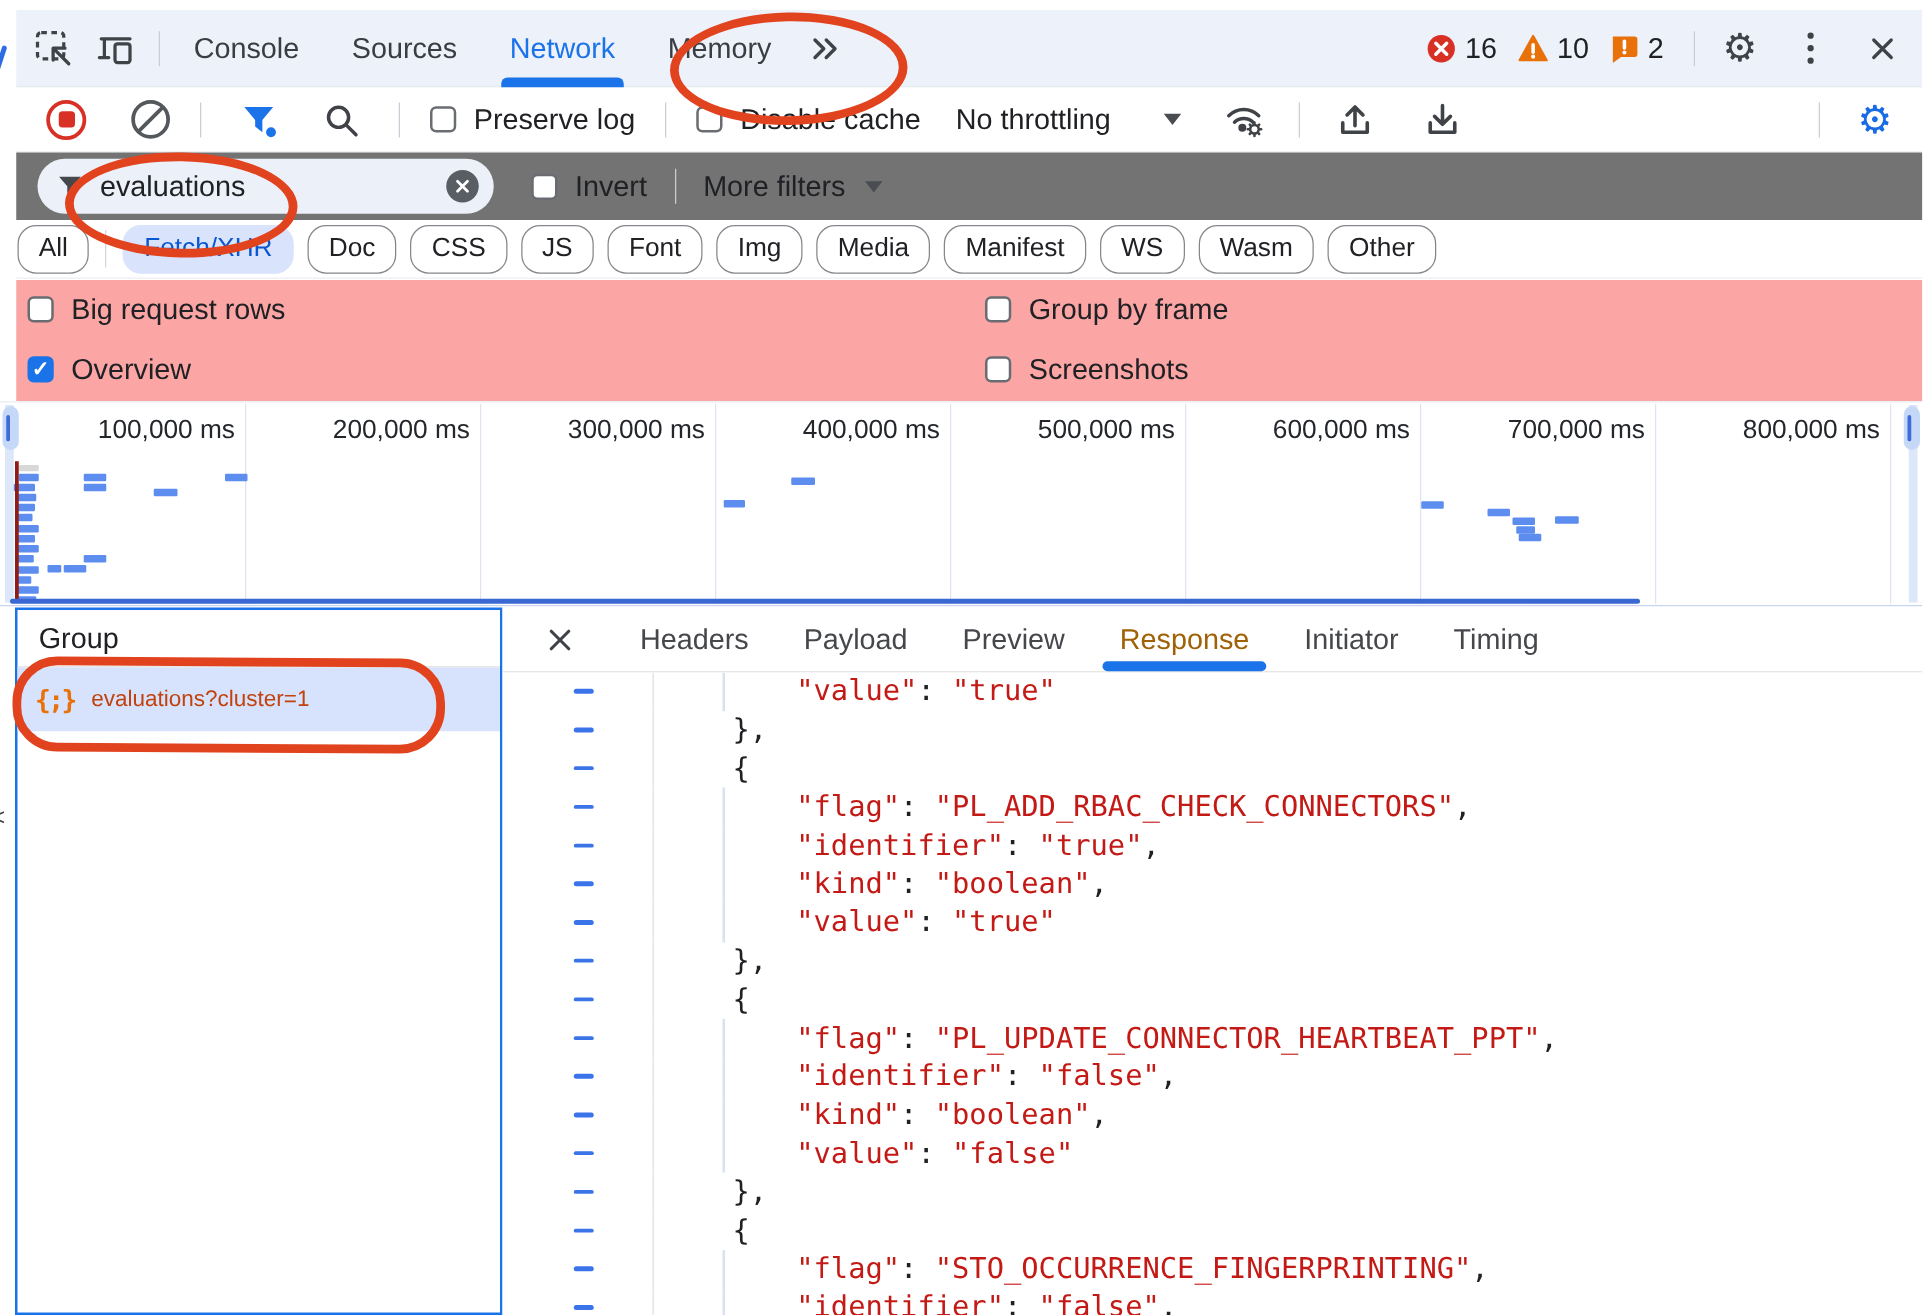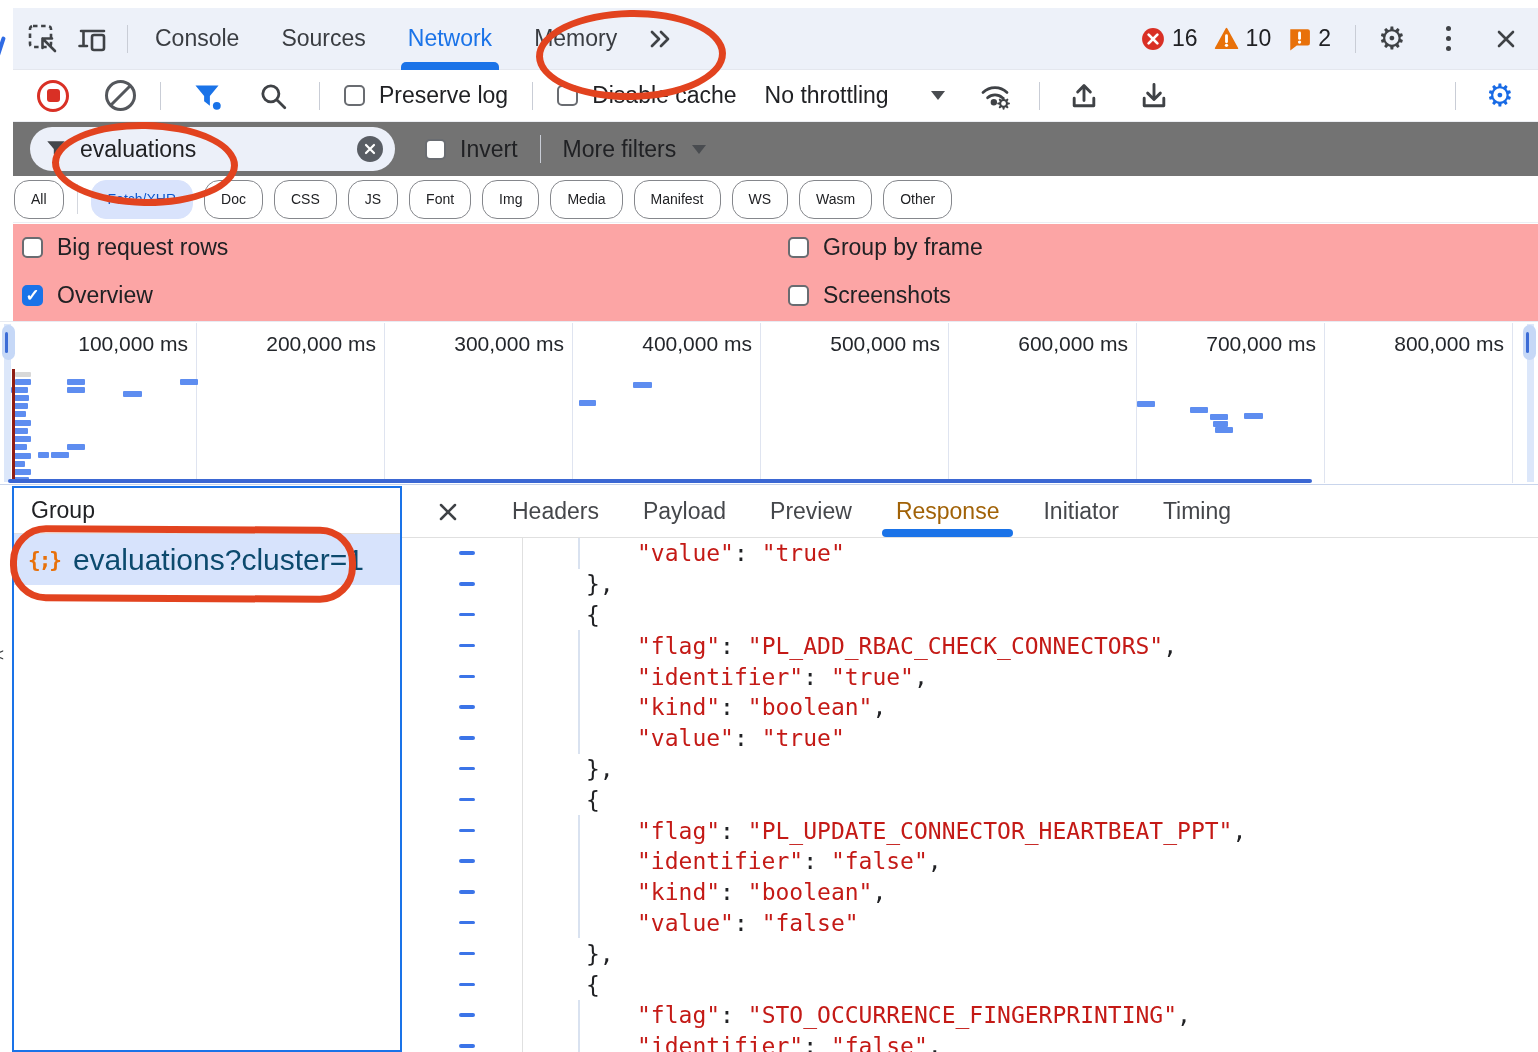--- a/index.html
+++ b/index.html
@@ -39,21 +39,21 @@
   .caret{width:0;height:0;border-left:7px solid transparent;border-right:7px solid transparent;border-top:9px solid #494c50;}
 
   
   #filterrow{left:13px;top:122px;width:1525px;height:54px;background:#737373;display:flex;align-items:center;box-sizing:border-box;}
   #filter-pill{margin-left:17px;width:365px;height:44px;border-radius:22px;background:#ecf0f9;display:flex;align-items:center;padding:0 12px 0 14px;box-sizing:border-box;}
   #filter-pill .val{font-size:23px;color:#202124;margin-left:12px;flex:1;}
   .clear-x{width:26px;height:26px;border-radius:50%;background:#595d64;display:flex;align-items:center;justify-content:center;}
 
   
   #chipsrow{left:13px;top:176px;width:1525px;height:47px;background:#fff;display:flex;align-items:center;gap:11px;padding-left:1px;box-sizing:border-box;border-bottom:1px solid #eceef3;}
-  .chip{height:37px;padding:0 16px;border:1.5px solid #85878c;border-radius:15px;display:flex;align-items:center;font-size:14px;color:#202124;background:#fff;white-space:nowrap;}
+  .chip{height:37px;padding:0 16px;border:1.5px solid #85878c;border-radius:15px;display:flex;align-items:center;font-size:21px;color:#202124;background:#fff;white-space:nowrap;}
   .chip.selected{background:#d9e3fc;border-color:#d9e3fc;color:#0b57d0;}
   .chip-div{width:1px;height:30px;background:#d4d7de;margin:0 2px;}
 
   
   #optrow{left:13px;top:224px;width:1525px;height:97px;background:#fca5a5;}
   .opt-item{position:absolute;display:flex;align-items:center;gap:14px;}
   .opt-item span{font-size:23px;color:#202124;white-space:nowrap;}
 
   
   #overview{left:0;top:321px;width:1538px;height:162px;background:#fff;border-top:1px solid #e8ebf2;border-bottom:1px solid #c9d5ec;box-sizing:content-box;}
@@ -64,21 +64,21 @@
   .ov-range{position:absolute;background:#3b67d3;border-radius:2px;}
   .ov-strip{position:absolute;width:7px;background:#dce7fa;}
   .ov-grip{position:absolute;width:13px;height:35px;background:#c6d8f7;border-radius:7px;}
   .ov-grip i{position:absolute;left:3px;top:7px;width:3px;height:21px;background:#3c6cd6;border-radius:2px;}
 
   
   #namepanel{left:12px;top:486px;width:390px;height:566px;background:#fff;border:2px solid #1a73e8;box-sizing:border-box;}
   #name-header{height:45px;display:flex;align-items:center;padding-left:17px;border-bottom:1px solid #e0e0e0;font-size:23px;color:#202124;}
   #req-row{height:51px;background:#d7e3fc;display:flex;align-items:center;padding-left:14px;gap:13px;}
   .json-ic{font-family:"DejaVu Sans Mono",monospace;font-size:21px;font-weight:bold;color:#e8710a;letter-spacing:-2px;}
-  #req-row .req-name{font-size:30px;color:#0c4a6e;}
+  #req-row .req-name{font-size:18px;color:#c2410c;}
 
   
   #dtabs{left:402px;top:486px;width:1136px;height:52px;background:#fff;display:flex;align-items:center;gap:44px;padding-left:34px;box-sizing:border-box;border-bottom:1px solid #e0e0e0;}
   .dtab{font-size:23px;color:#45474b;height:52px;display:flex;align-items:center;position:relative;white-space:nowrap;}
   .dtab.active{color:#a16207;}
   .dtab.active::after{content:"";position:absolute;left:-14px;right:-14px;bottom:1px;height:8px;border-radius:5px;background:#1a73e8;}
 
   #code{left:402px;top:538px;width:1136px;height:514px;background:#fff;overflow:hidden;font-family:"DejaVu Sans Mono",monospace;font-size:23px;}
   .code-line{position:relative;height:30.8px;display:flex;align-items:center;}
   .gutter{flex:0 0 121px;position:relative;height:100%;border-right:1px solid #e0e0e0;box-sizing:border-box;}

